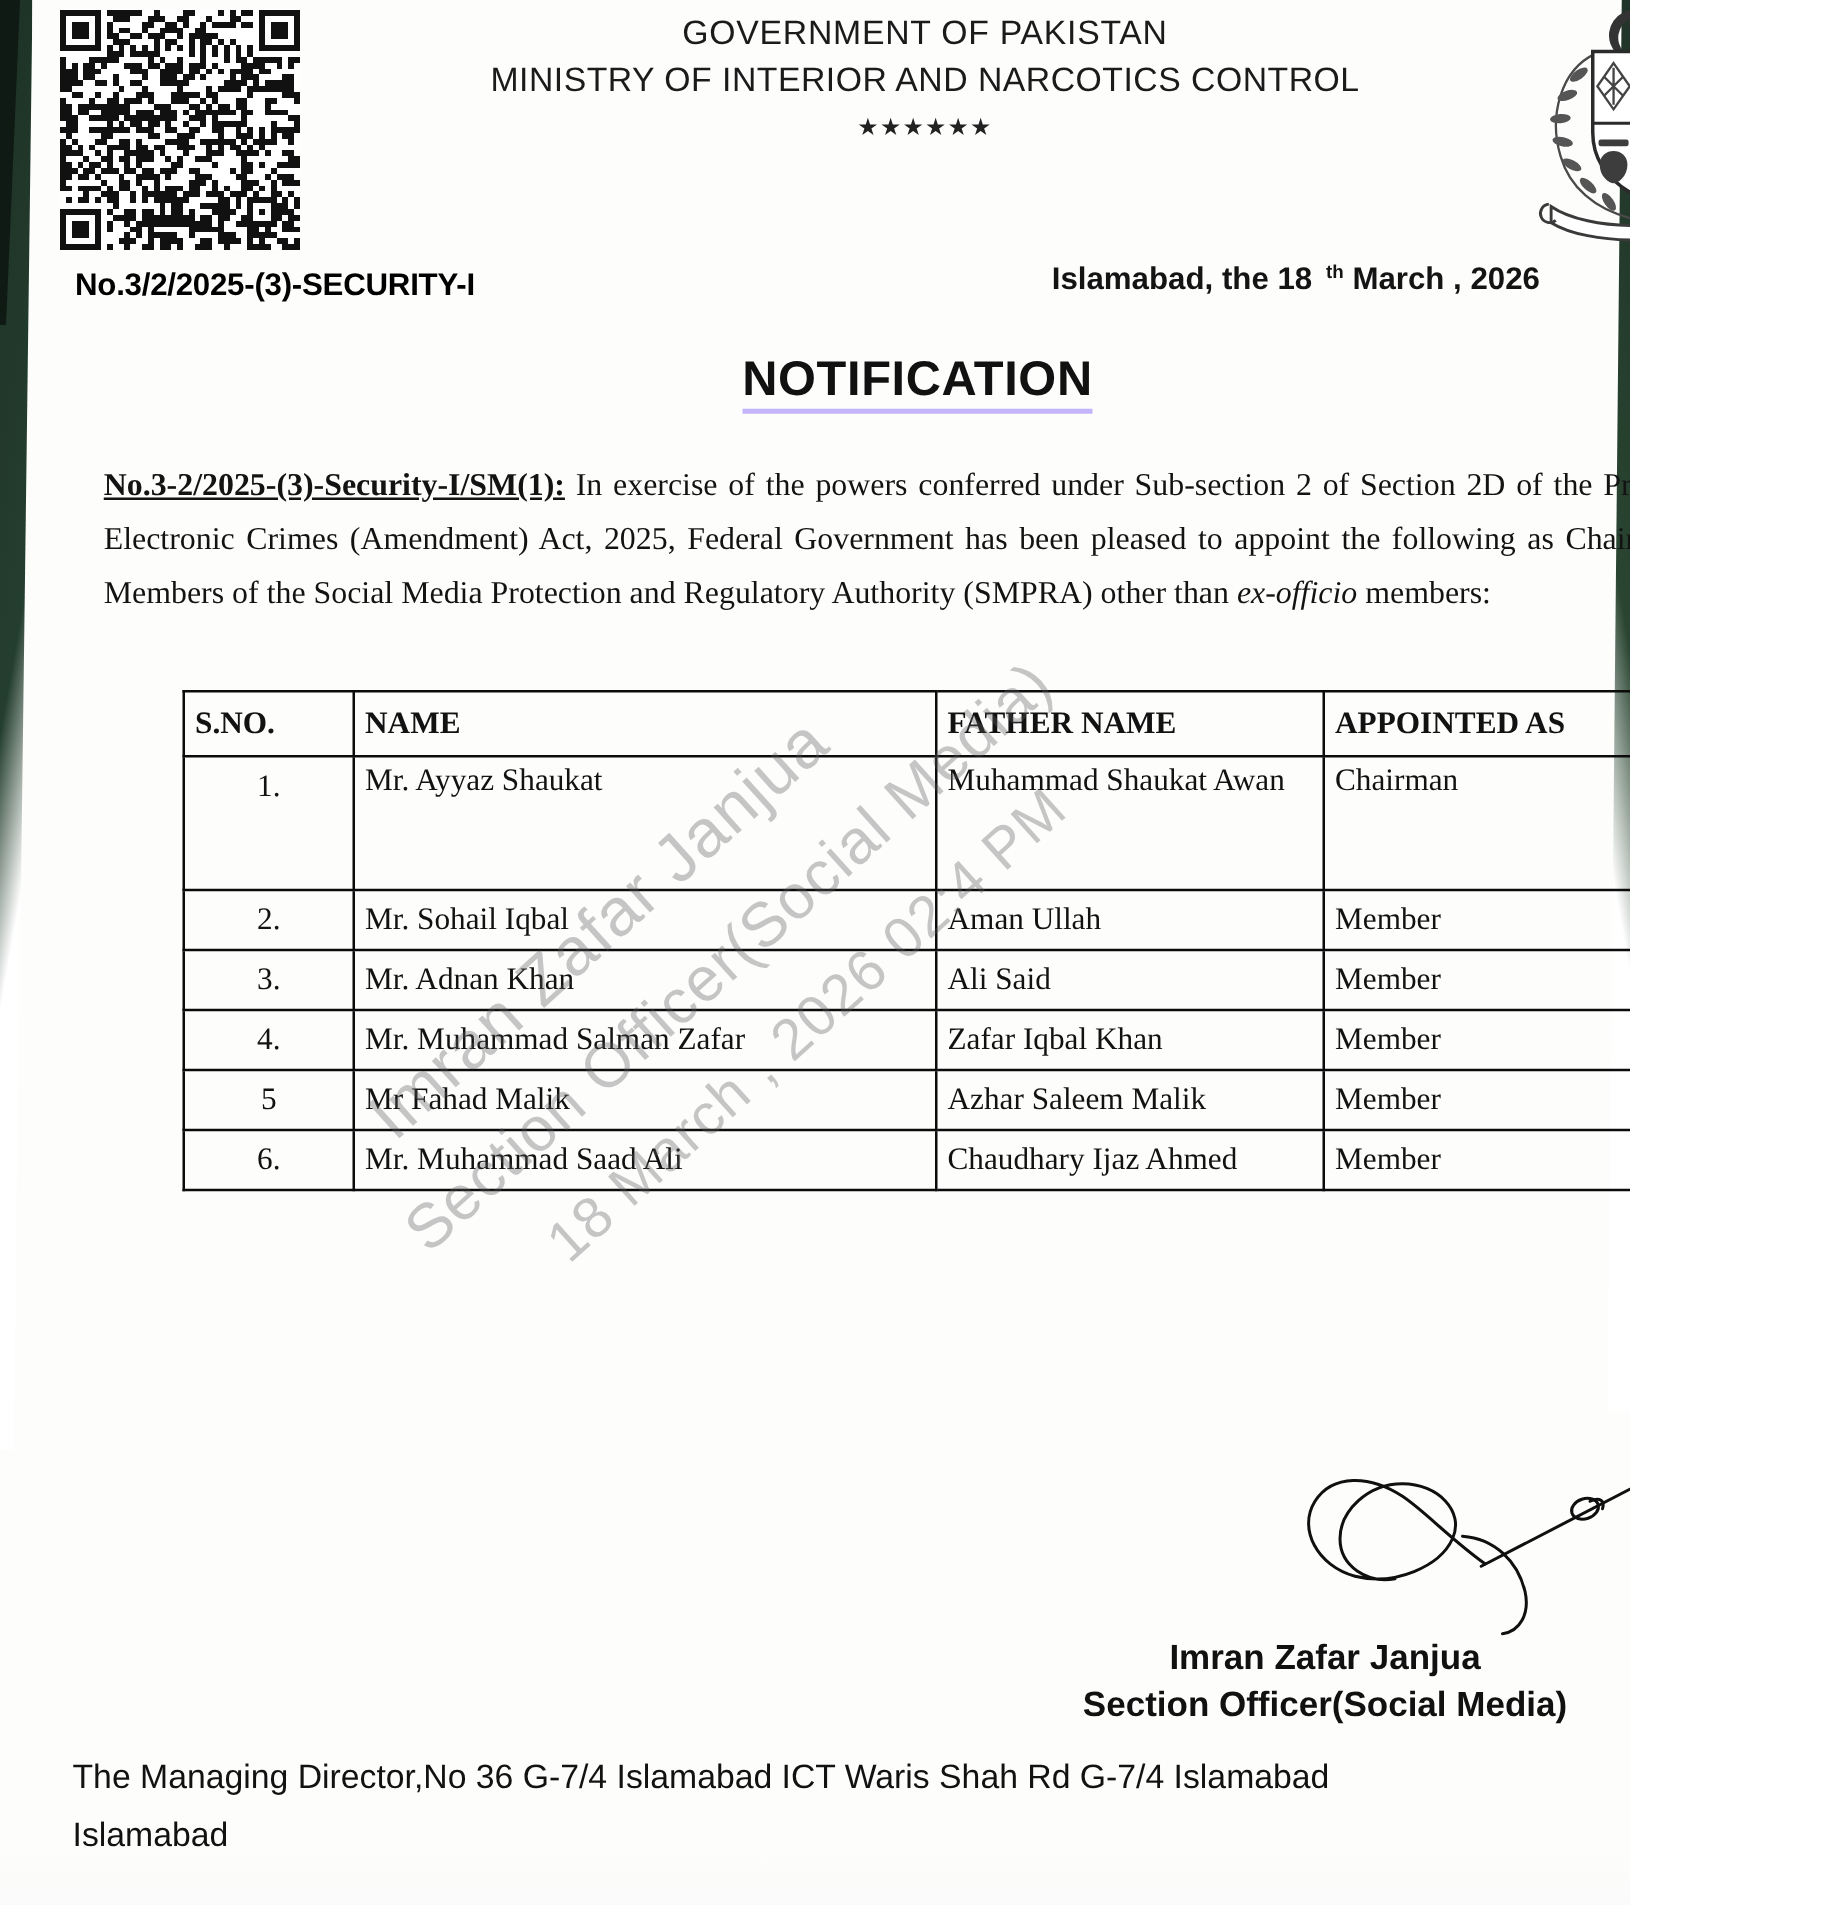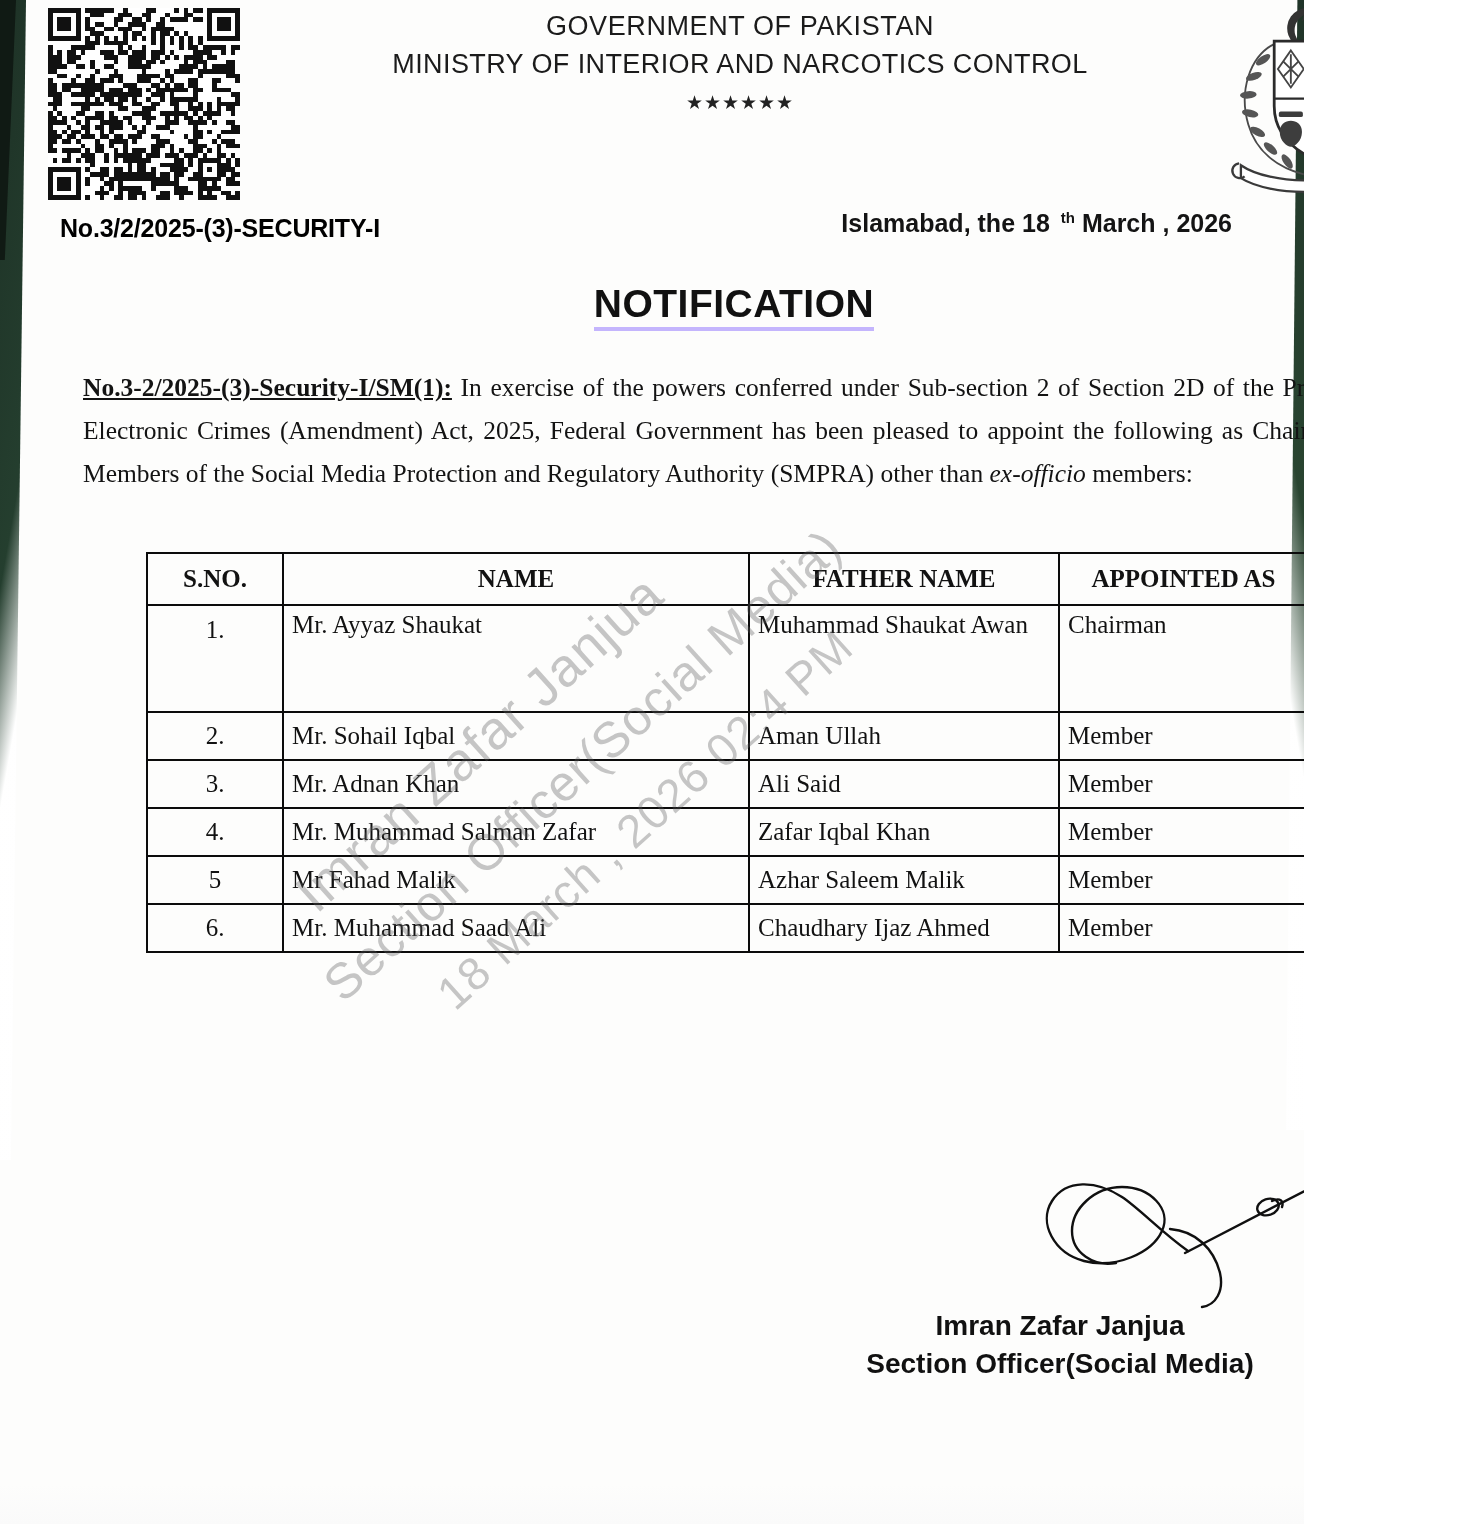--- a/index.html
+++ b/index.html
@@ -162,21 +162,21 @@
   table.appt th {
     font-weight: bold;
     text-align: left;
   }
   th.c-sno, td.c-sno { width: 118px; text-align: center; }
   th.c-sno { text-align: center; }
   td.c-sno { vertical-align: bottom; padding-bottom: 4px; }
   th.c-name, td.c-name { width: 448px; border-radius: 26px; }
   th.c-father, td.c-father { width: 292px; }
   th.c-role, td.c-role { width: auto; }
-  tr.hrow th { height: 44px; vertical-align: middle; text-align: center; }
+  tr.hrow th { height: 44px; vertical-align: middle; }
   tr.r1 td { height: 92px; }
   tr.rn td { height: 40px; vertical-align: middle; }
   td.c-name, td.c-father, td.c-role { vertical-align: middle; }
   tr.r1 td.c-name, tr.r1 td.c-father, tr.r1 td.c-role { vertical-align: top; padding-top: 5px; }
   tr.r1 td.c-sno { vertical-align: top; padding-top: 10px; }
 
   
   .para2 {
     position: absolute;
     left: 57px; top: 945px;
@@ -431,15 +431,19 @@
       <rect x="9" y="8" width="38" height="33" rx="4" fill="none" stroke="#ffffff" stroke-width="3.4" stroke-linecap="round" stroke-dasharray="8 7"></rect>
       <g stroke="#ffffff" stroke-width="3.2" fill="none" stroke-linecap="round">
         <line x1="20" y1="17" x2="35" y2="38"></line>
         <line x1="36" y1="17" x2="21" y2="38"></line>
         <circle cx="18.5" cy="42" r="4.6"></circle>
         <circle cx="37.5" cy="42" r="4.6"></circle>
       </g>
     </svg>
   </div>
 
+  <div class="footer">
+    <div>The Managing Director,No 36 G-7/4 Islamabad ICT Waris Shah Rd G-7/4 Islamabad</div>
+    <div>Islamabad</div>
+  </div>
 
   <div class="scan-edge-bottom-shade"></div>
 </div>
 
 </body></html>

